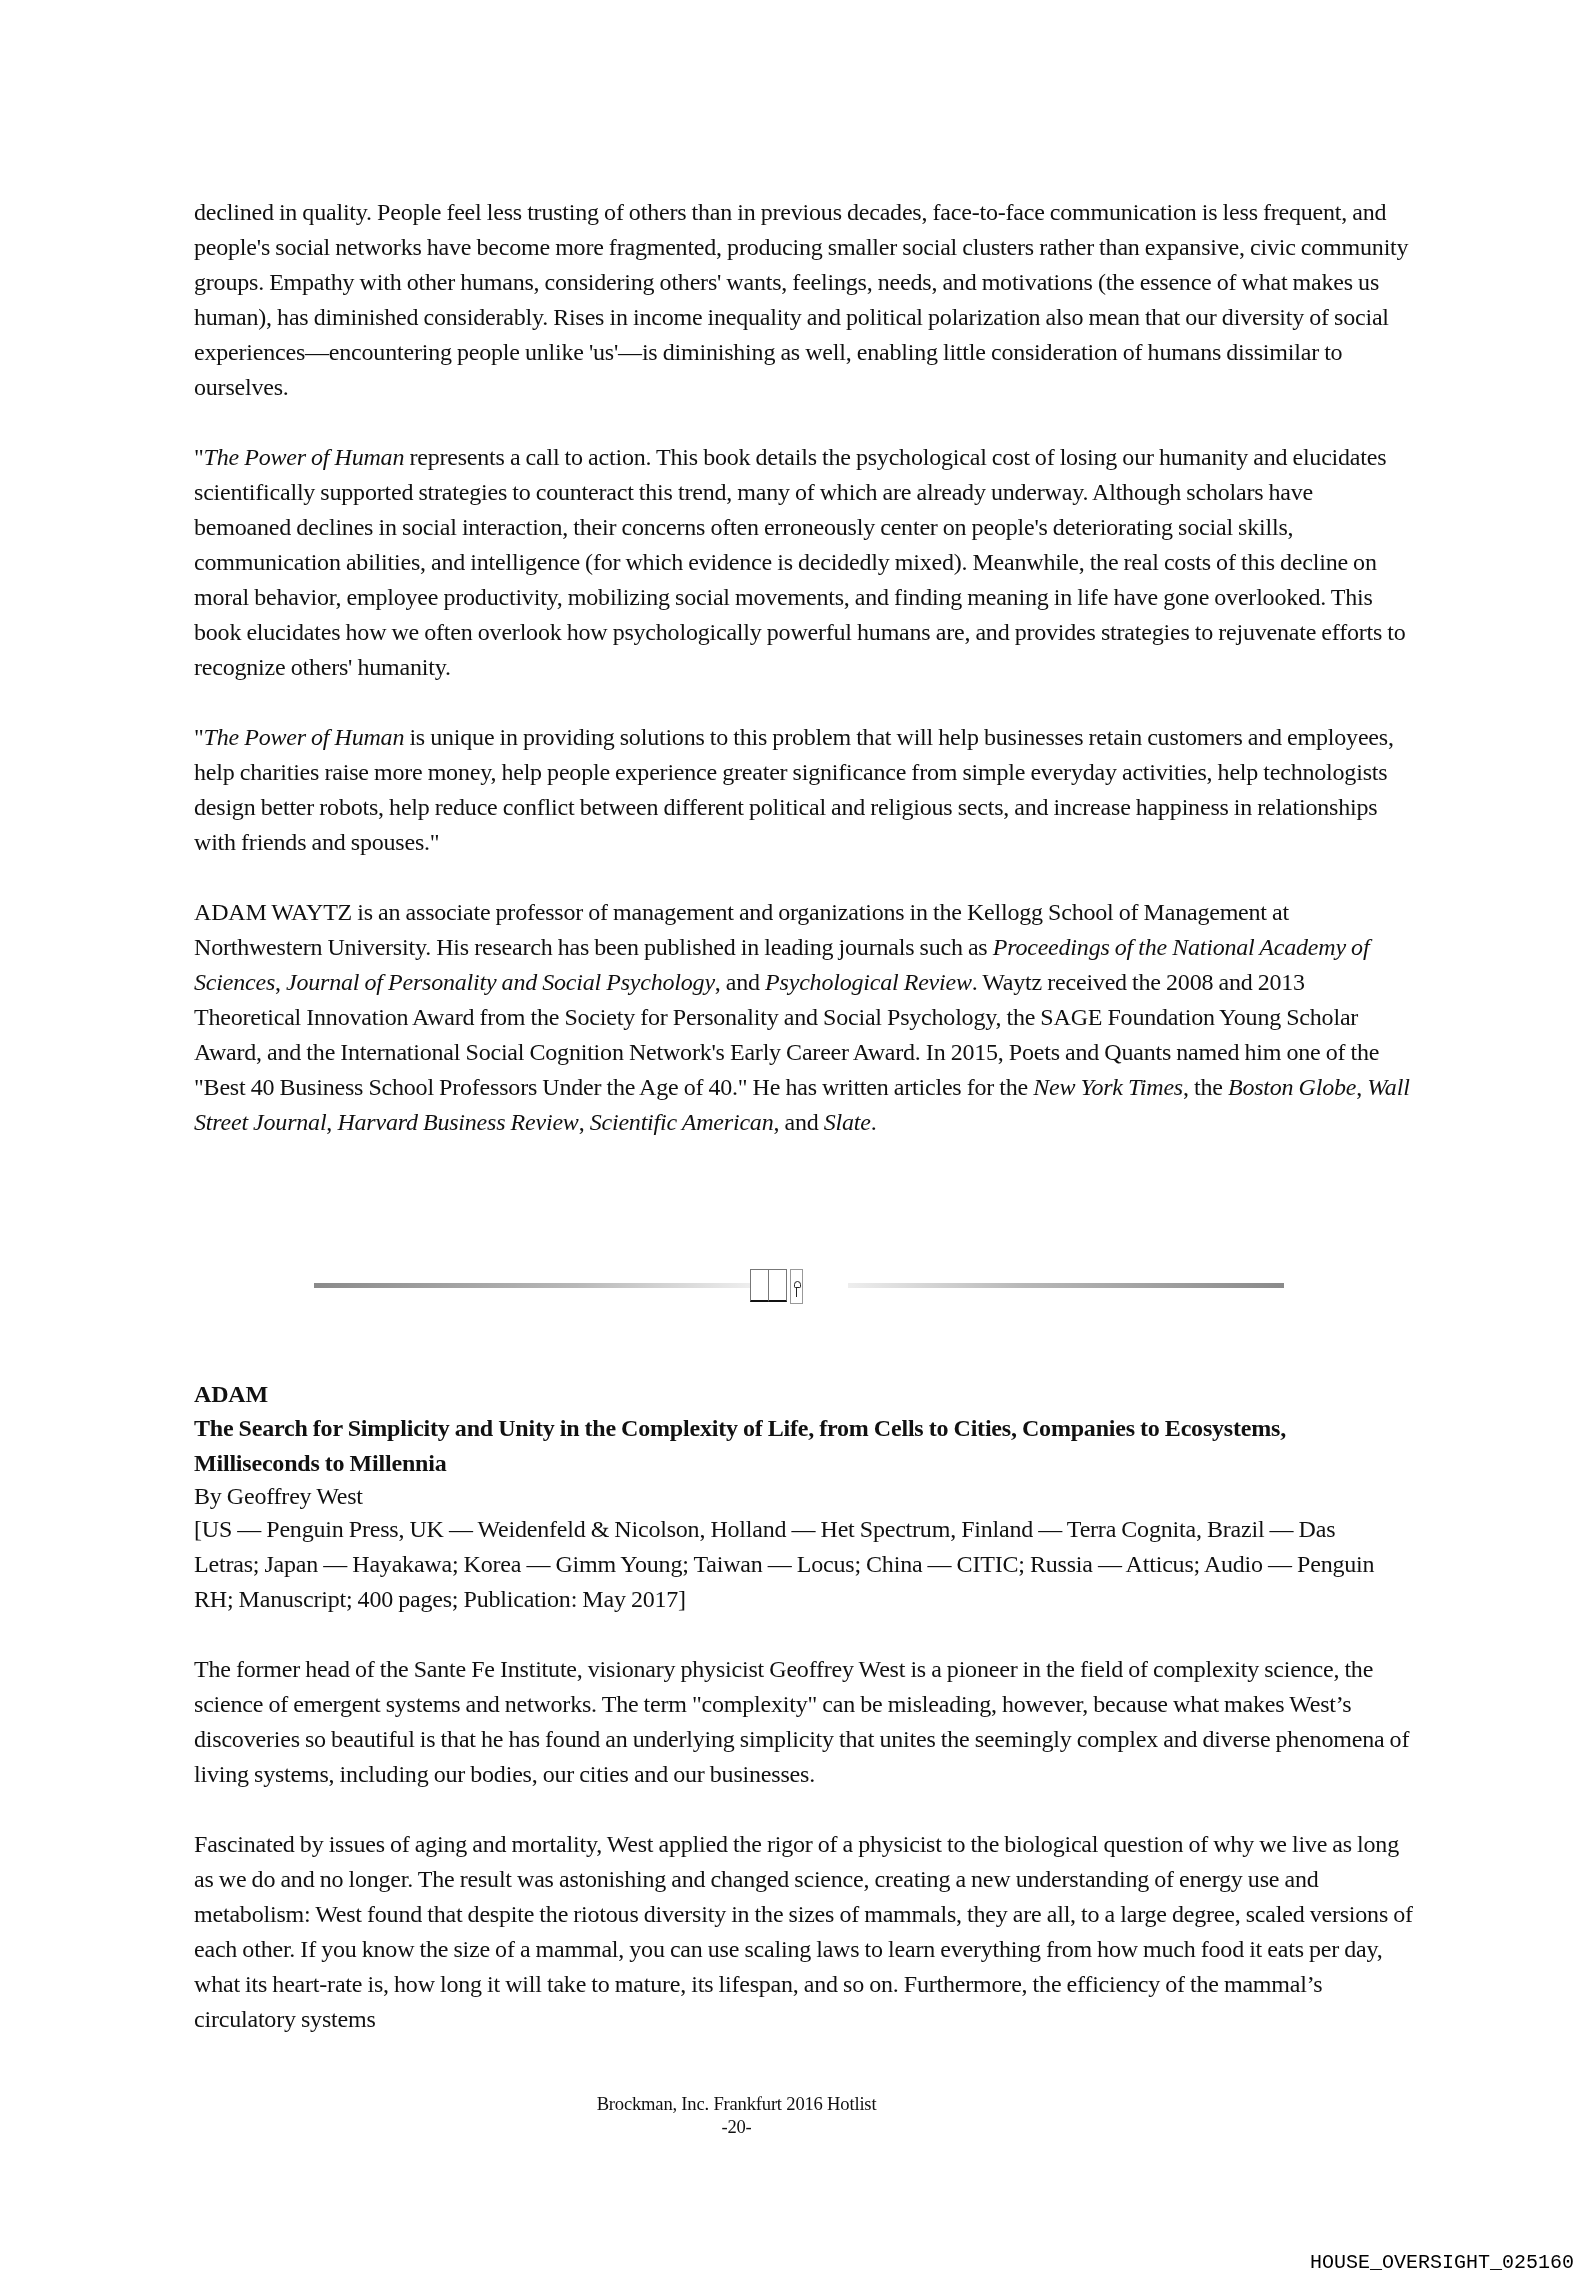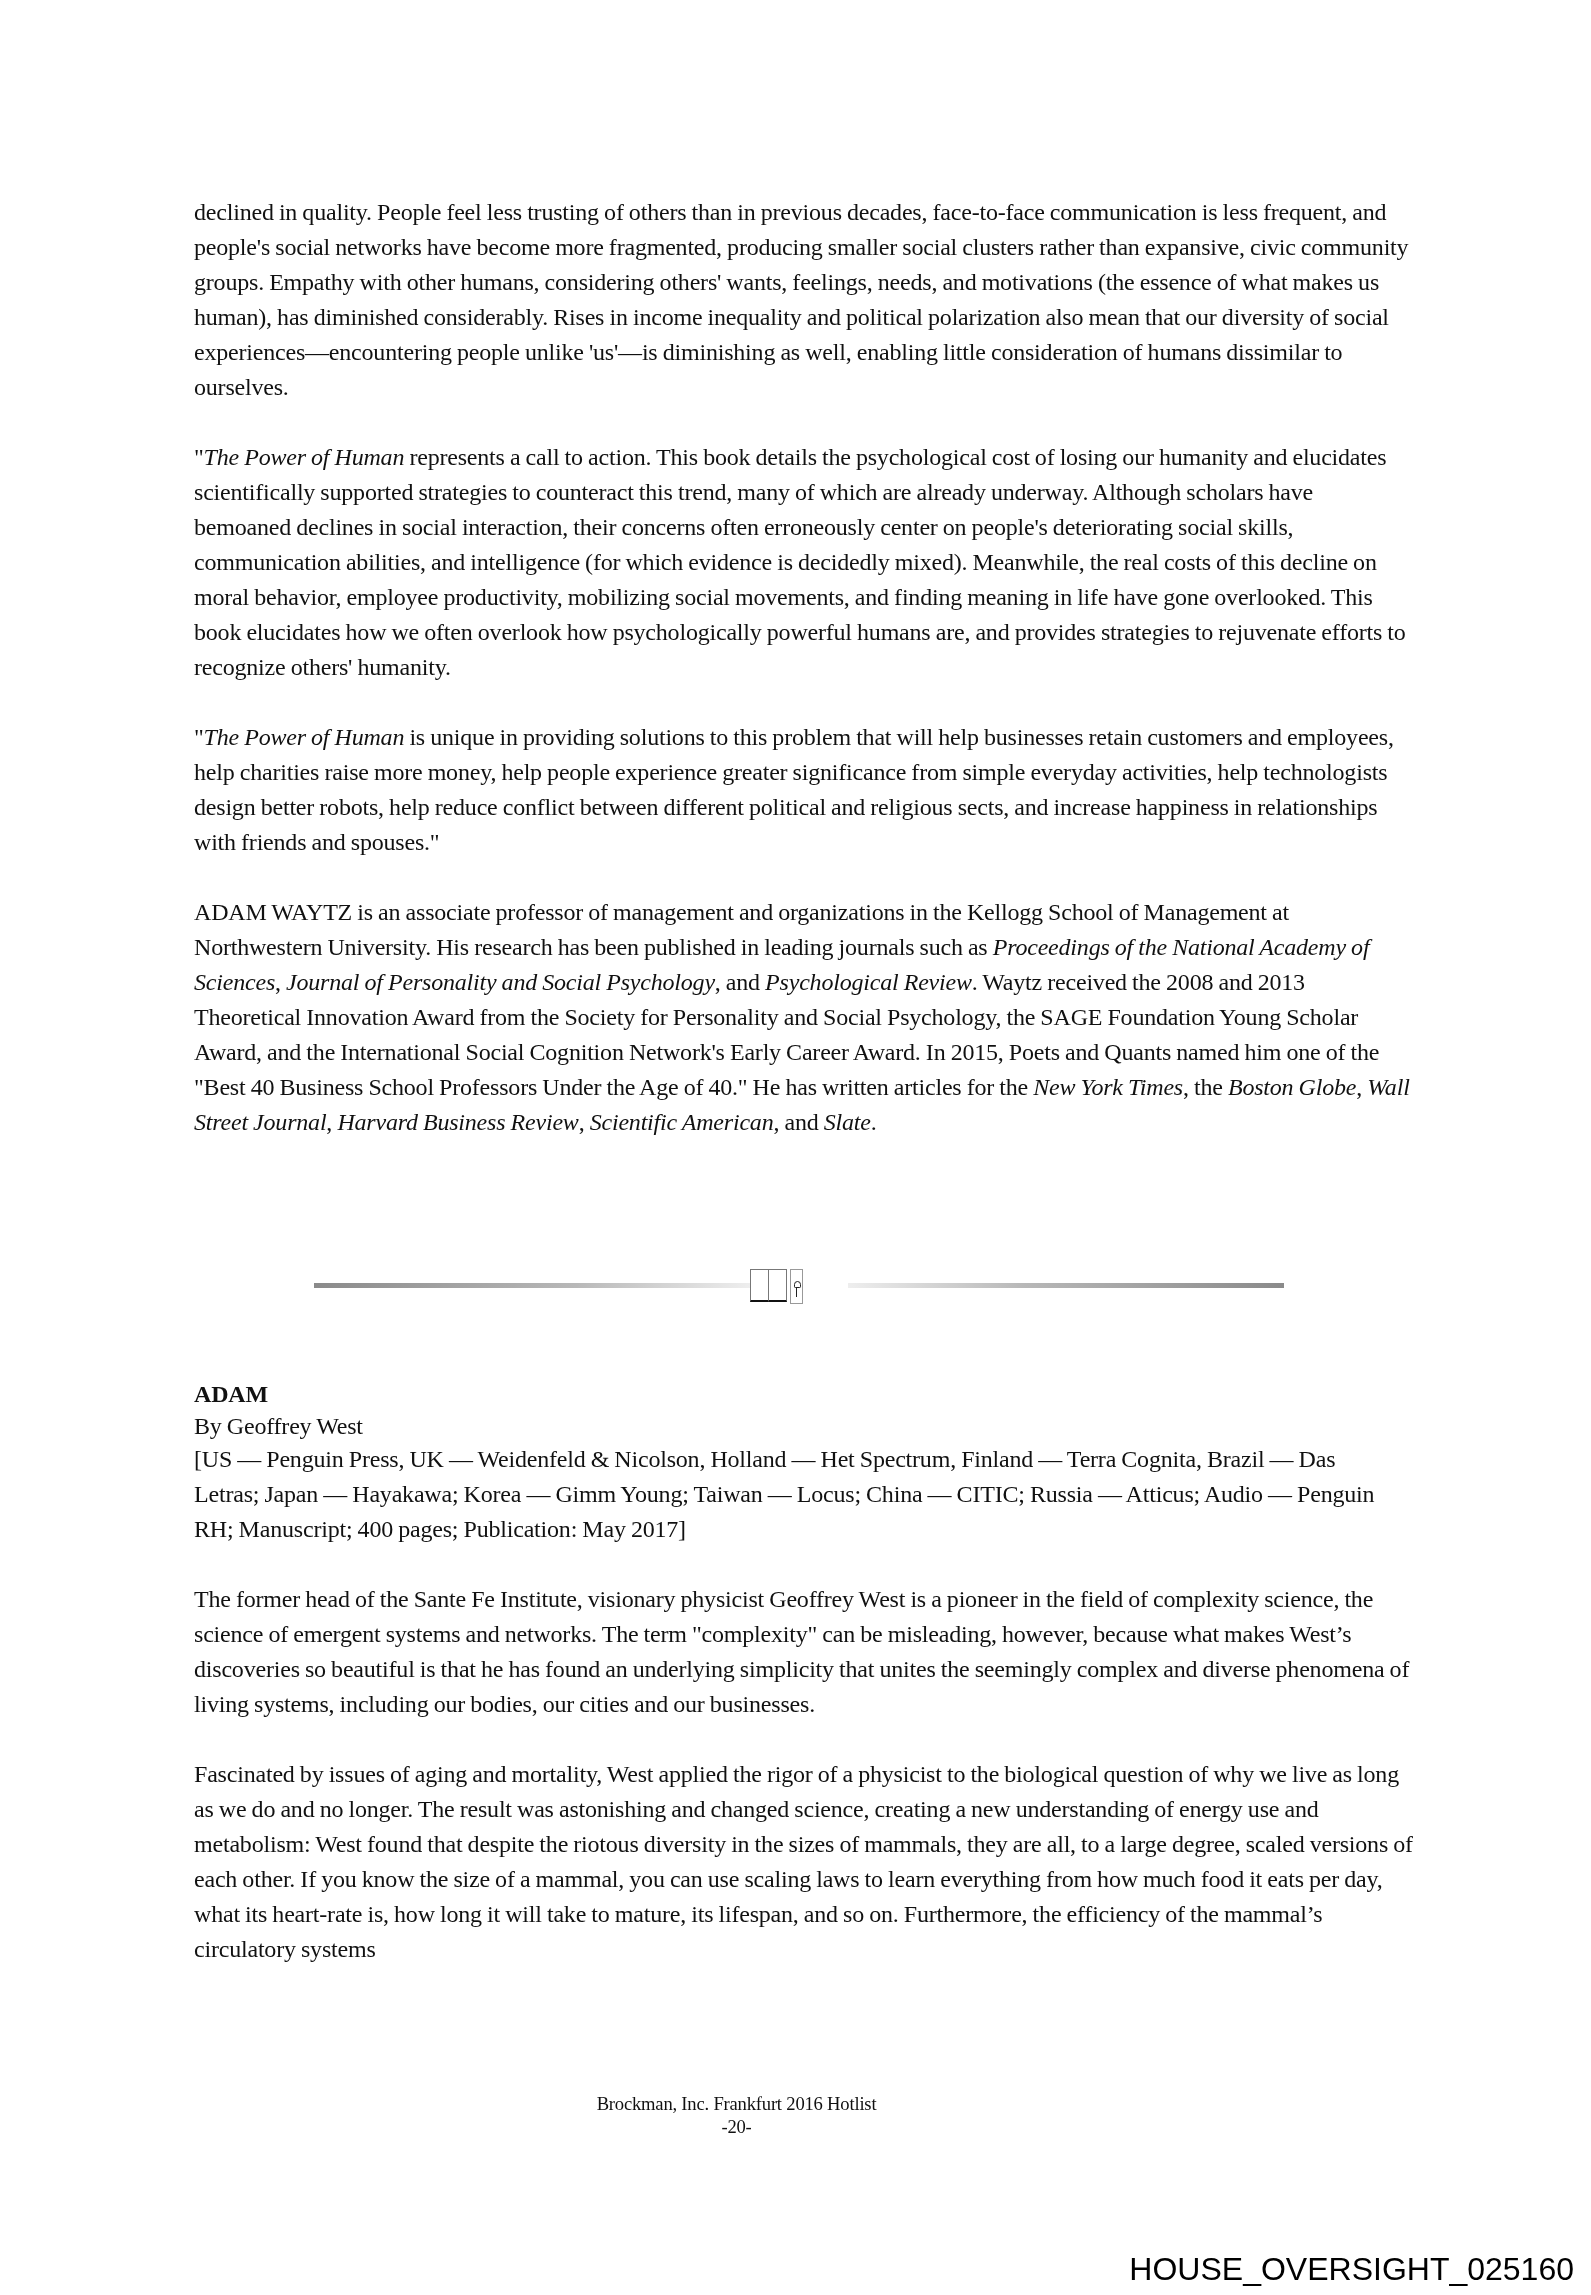--- a/index.html
+++ b/index.html
@@ -51,22 +51,22 @@
   .book-section .para { line-height: 35px; }
   .footer {
     position: absolute; left: 0; width: 1473px; text-align: center;
     font-family: "Liberation Serif", "DejaVu Serif", serif; color: #111;
     font-size: 18.6px; letter-spacing: -0.2px;
   }
   .footer.line1 { top: 2093px; }
   .footer.line2 { top: 2116px; }
   .bates {
     position: absolute; right: 18px; top: 2251px;
-    font-family: Liberation Sans, sans-serif;
-    font-size: 32px; color: #000; letter-spacing: 0px;
+    font-family: Liberation Mono, monospace;
+    font-size: 20px; color: #000; letter-spacing: 0px;
   }
 </style>
 </head>
 <body>
 
 <div class="page">
   <p class="para">
     <span>declined in quality. People feel less trusting of others than in previous decades, face-to-face communication is less frequent, and people's social networks have become more fragmented, producing smaller social clusters rather than expansive, civic community groups. Empathy with other humans, considering others' wants, feelings, needs, and motivations (the essence of what makes us human), has diminished considerably. Rises in income inequality and political polarization also mean that our diversity of social experiences—encountering people unlike 'us'—is diminishing as well, enabling little consideration of humans dissimilar to ourselves.</span>
   </p>
   <p class="para">
@@ -81,20 +81,21 @@
 <div class="divider">
   <div class="rule-left"></div>
   <div class="book"></div>
   <div class="book b2"></div>
   <div class="lamp"></div>
   <div class="rule-right"></div>
 </div>
 
 <div class="book-section">
   <p class="book-title">ADAM</p>
+  <p class="book-subtitle">The Search for Simplicity and Unity in the Complexity of Life, from Cells to Cities, Companies to Ecosystems, Milliseconds to Millennia</p>
   <p class="book-author">By Geoffrey West</p>
   <p class="book-rights">[US — Penguin Press, UK — Weidenfeld &amp; Nicolson, Holland — Het Spectrum, Finland — Terra Cognita, Brazil — Das Letras; Japan — Hayakawa; Korea — Gimm Young; Taiwan — Locus; China — CITIC; Russia — Atticus; Audio — Penguin RH; Manuscript; 400 pages; Publication: May 2017]</p>
   <p class="para">The former head of the Sante Fe Institute, visionary physicist Geoffrey West is a pioneer in the field of complexity science, the science of emergent systems and networks. The term "complexity" can be misleading, however, because what makes West’s discoveries so beautiful is that he has found an underlying simplicity that unites the seemingly complex and diverse phenomena of living systems, including our bodies, our cities and our businesses.</p>
   <p class="para">Fascinated by issues of aging and mortality, West applied the rigor of a physicist to the biological question of why we live as long as we do and no longer. The result was astonishing and changed science, creating a new understanding of energy use and metabolism: West found that despite the riotous diversity in the sizes of mammals, they are all, to a large degree, scaled versions of each other. If you know the size of a mammal, you can use scaling laws to learn everything from how much food it eats per day, what its heart-rate is, how long it will take to mature, its lifespan, and so on. Furthermore, the efficiency of the mammal’s circulatory systems</p>
 </div>
 
 <div class="footer line1">Brockman, Inc. Frankfurt 2016 Hotlist</div>
 <div class="footer line2">-20-</div>
 
 <div class="bates">HOUSE_OVERSIGHT_025160</div>

